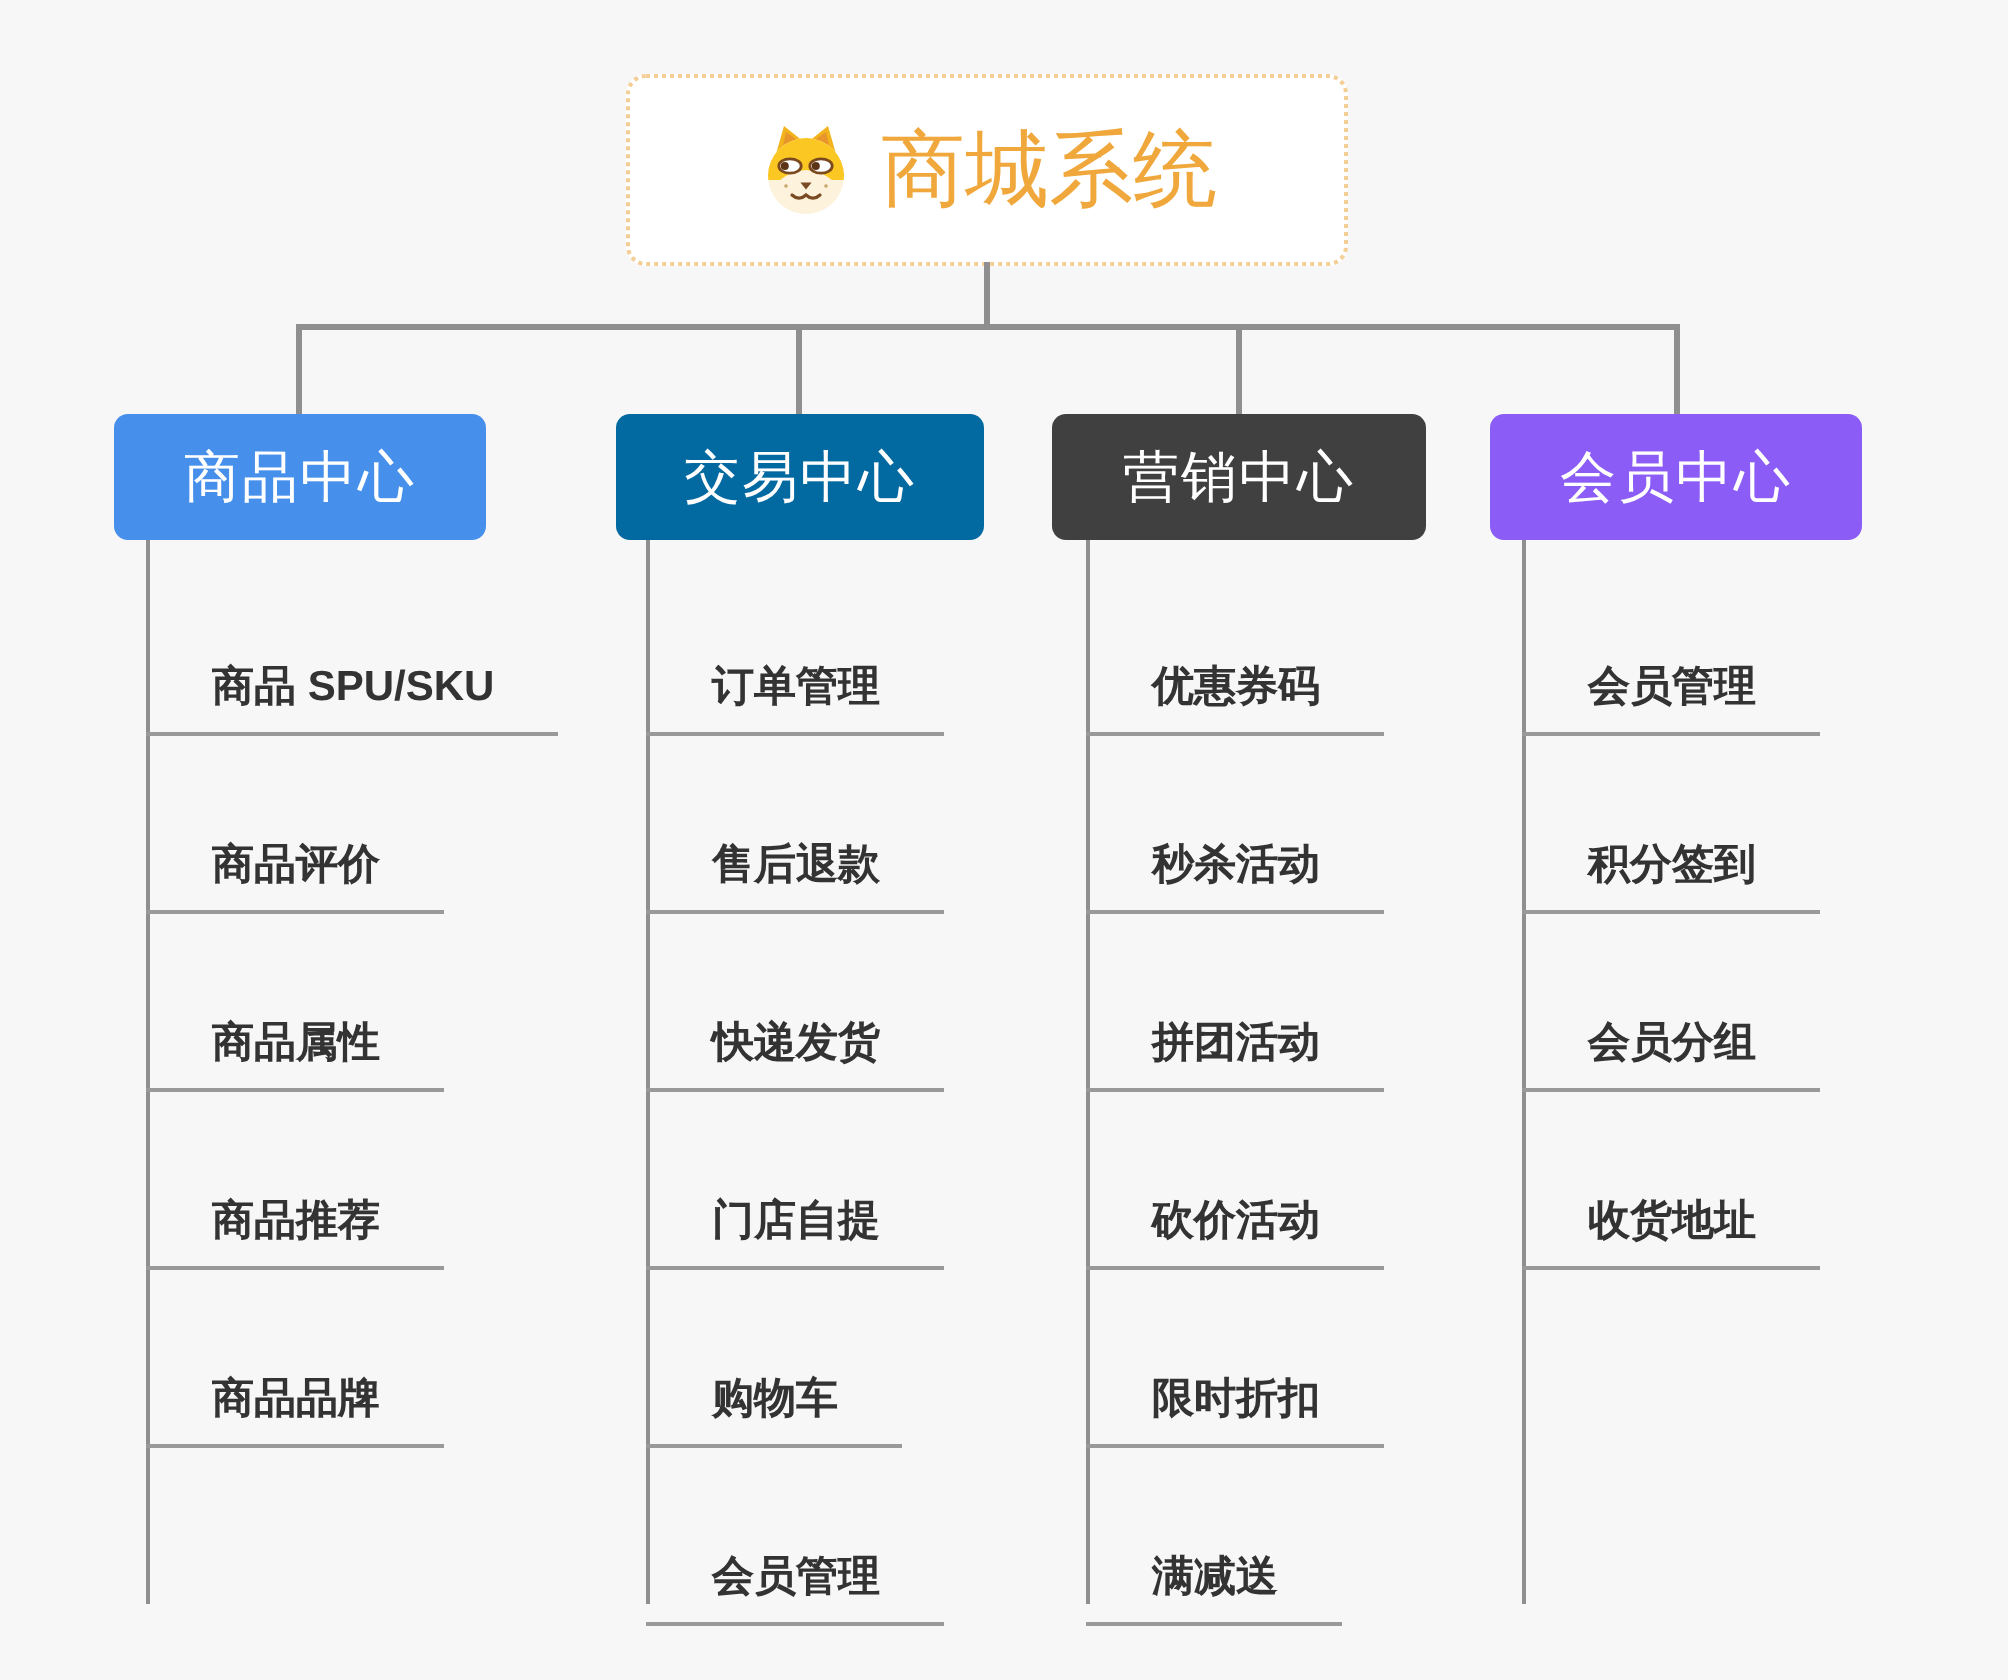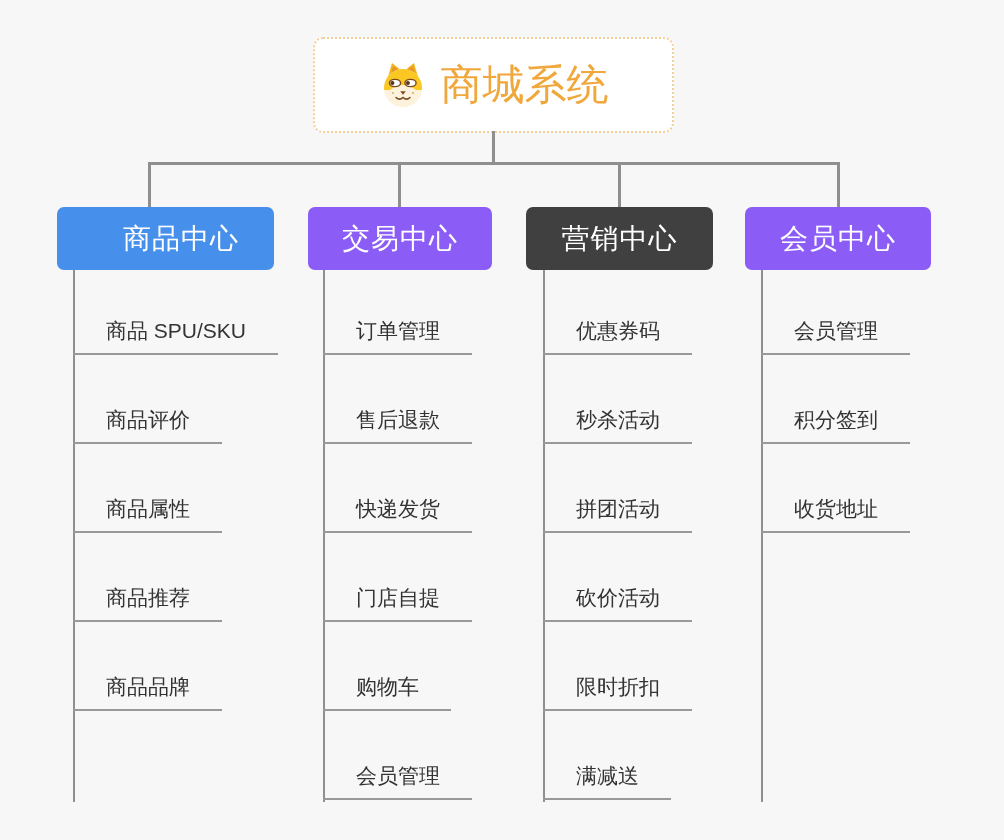--- a/index.html
+++ b/index.html
@@ -36,34 +36,34 @@
   .drop-4 { left: 837px; }
 
   
   .branch-header {
     position: absolute; top: 207px; height: 63px;
     border-radius: 7px;
     color: #ffffff; font-size: 28px; letter-spacing: 1px;
     display: flex; align-items: center; justify-content: center;
     white-space: nowrap;
   }
-  .bh-1 { left: 57px;  width: 186px; padding-left: 31px; }
+  .bh-1 { left: 57px;  width: 186px; }
   .bh-2 { left: 308px; width: 184px; }
   .bh-3 { left: 526px; width: 187px; }
   .bh-4 { left: 745px; width: 186px; }
 
   
   .branch-vline { position: absolute; top: 270px; height: 532px; width: 2px; background: #8f8f8f; }
   .bv-1 { left: 73px; }
   .bv-2 { left: 323px; }
   .bv-3 { left: 543px; }
   .bv-4 { left: 761px; }
 
   
-  .leaf-col { position: absolute; top: 270px; }
+  .leaf-col { position: absolute; top: 283px; font-weight: bold; }
   .lc-1 { left: 73px; }
   .lc-2 { left: 323px; }
   .lc-3 { left: 543px; }
   .lc-4 { left: 761px; }
   .leaf { height: 89px; display: flex; align-items: flex-end; }
   .leaf:first-child { height: 85px; }
   .leaf-label {
     padding: 0 32px 9px 33px;
     border-bottom: 2px solid #999999;
     font-size: 21px; color: #333333;
@@ -100,21 +100,21 @@
 </div>
 
 <div class="connector stub-root"></div>
 <div class="connector h-line"></div>
 <div class="connector drop drop-1"></div>
 <div class="connector drop drop-2"></div>
 <div class="connector drop drop-3"></div>
 <div class="connector drop drop-4"></div>
 
 <div class="branch-header bh-1" style="background-color: rgb(70, 144, 236);">商品中心</div>
-<div class="branch-header bh-2" style="background-color: #8b5cf6;">交易中心</div>
+<div class="branch-header bh-2" style="background-color: #0369a1;">交易中心</div>
 <div class="branch-header bh-3" style="background-color: #404040;">营销中心</div>
 <div class="branch-header bh-4" style="background-color: #8b5cf6;">会员中心</div>
 
 <div class="branch-vline bv-1"></div>
 <div class="branch-vline bv-2"></div>
 <div class="branch-vline bv-3"></div>
 <div class="branch-vline bv-4"></div>
 
 <div class="leaf-col lc-1">
   <div class="leaf">
@@ -177,15 +177,18 @@
 </div>
 
 <div class="leaf-col lc-4">
   <div class="leaf">
       <span class="leaf-label">会员管理</span>
     </div>
   <div class="leaf">
       <span class="leaf-label">积分签到</span>
     </div>
   <div class="leaf">
+      <span class="leaf-label">会员分组</span>
+    </div>
+  <div class="leaf">
       <span class="leaf-label">收货地址</span>
     </div>
 </div>
 
 </body></html>

